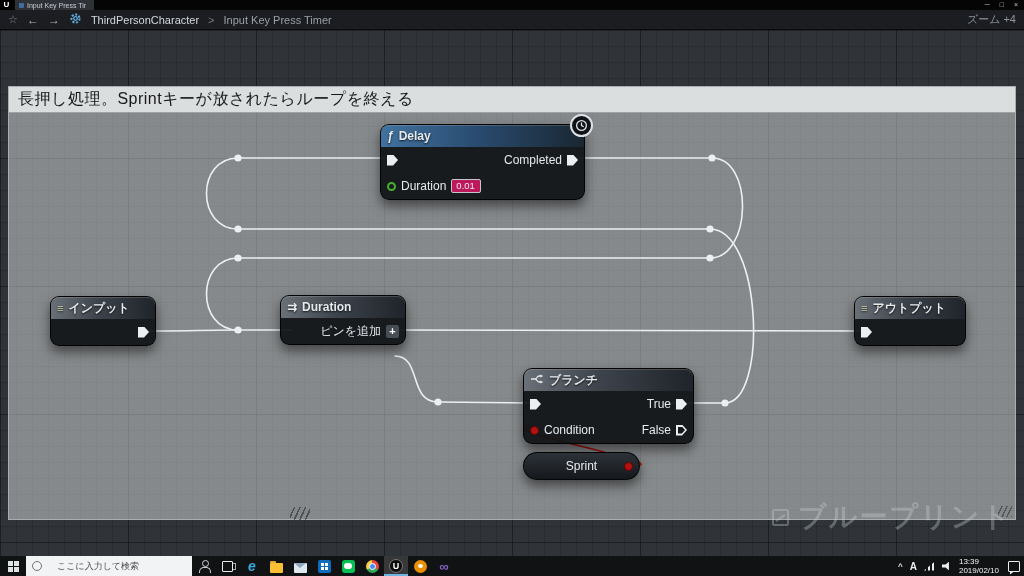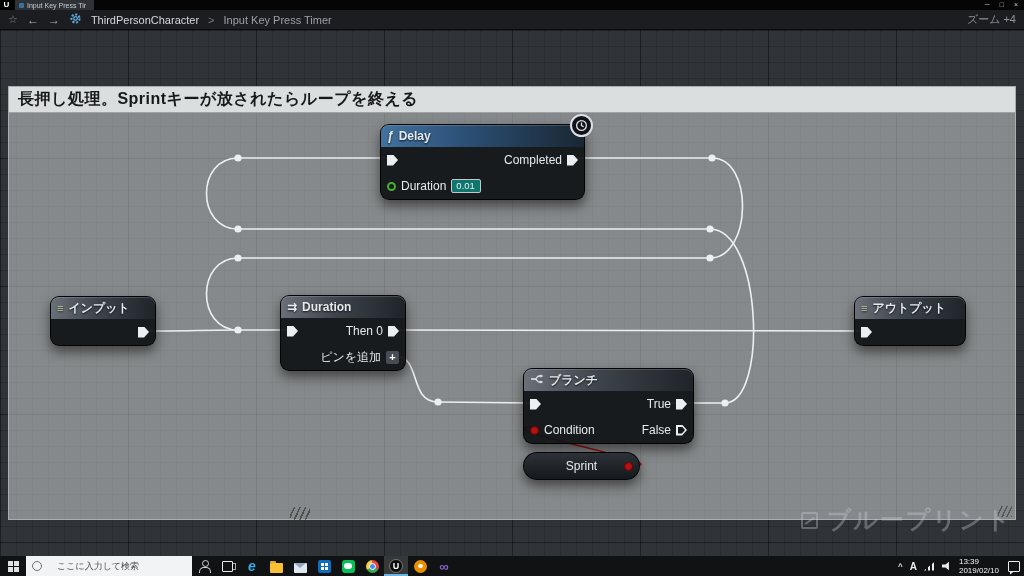--- a/index.html
+++ b/index.html
@@ -33,21 +33,21 @@
     background-image:
       linear-gradient(rgba(0,0,0,.30) 1px,transparent 1px),
       linear-gradient(90deg,rgba(0,0,0,.30) 1px,transparent 1px),
       linear-gradient(rgba(0,0,0,.14) 1px,transparent 1px),
       linear-gradient(90deg,rgba(0,0,0,.14) 1px,transparent 1px);
     background-size:128px 128px,128px 128px,16px 16px,16px 16px}
 
   .comment{position:absolute;left:8px;top:56px;width:1008px;height:434px;
     background:rgba(255,255,255,.42);border:1px solid rgba(180,183,186,.8);z-index:1}
   .comment-header{height:26px;background:rgba(231,233,235,.88);display:flex;align-items:center;padding:0 9px;
-    font-size:16px;font-weight:bold;color:#17181a;border-bottom:1px solid rgba(110,112,114,.55);letter-spacing:.5px}
+    font-size:16px;font-weight:normal;color:#17181a;border-bottom:1px solid rgba(110,112,114,.55);letter-spacing:.5px}
   .grip{position:absolute;right:3px;bottom:2px;width:14px;height:11px;
     background:repeating-linear-gradient(115deg,transparent 0 3px,rgba(45,45,45,.55) 3px 4.5px)}
   .hatch{position:absolute;left:290px;top:477px;width:20px;height:13px;z-index:2;
     background:repeating-linear-gradient(115deg,transparent 0 3.5px,rgba(40,40,40,.6) 3.5px 5px)}
 
   svg.wires{position:absolute;left:0;top:0;z-index:2;pointer-events:none}
   svg.wires path{fill:none;stroke-linecap:round}
   .exec-wire{stroke:#eceff1;stroke-width:1.6}
   .bool-wire{stroke:#a50f0c;stroke-width:1.6}
   .reroute{fill:#eceff1}
@@ -65,40 +65,40 @@
   .tunnel-icon{font-size:11px;color:#ccd2a8}
   .nrow{height:26px;display:flex;align-items:center;padding:0 6px;gap:5px}
   .spacer{flex:1}
   .pin{width:11px;height:11px;clip-path:polygon(0 0,55% 0,100% 50%,55% 100%,0 100%);
     background:#eceff1;position:relative;flex:0 0 auto}
   .pin.hollow::after{content:"";position:absolute;left:2px;top:2px;width:7px;height:7px;
     clip-path:polygon(0 0,55% 0,100% 50%,55% 100%,0 100%);background:#14171a}
   .dotpin{width:9px;height:9px;border-radius:50%;flex:0 0 auto}
   .dotpin.green{border:2px solid #47b02c;background:transparent}
   .dotpin.red{background:#b31310;border:1px solid #5e0503}
-  .valbox{min-width:30px;height:14px;border:1px solid #c3c7cb;background:#0f766e;color:#edf0f2;
+  .valbox{min-width:30px;height:14px;border:1px solid #c3c7cb;background:#be185d;color:#edf0f2;
     font-size:9.5px;line-height:12px;padding:0 4px;border-radius:2px}
   .plabel{font-size:12px;color:#e6eaed}
   .plusbox{width:13px;height:13px;background:#474d55;border-radius:2px;color:#fff;font-size:11px;
     font-weight:bold;display:flex;align-items:center;justify-content:center;line-height:1;flex:0 0 auto}
 
   #node-delay{left:380px;top:94px;width:205px}
   #node-input{left:50px;top:266px;width:106px}
   #node-sequence{left:280px;top:265px;width:126px}
   #node-branch{left:523px;top:338px;width:171px}
   #node-output{left:854px;top:266px;width:112px}
   #node-sprint{left:523px;top:422px;width:117px;height:28px;border-radius:14px;
     display:flex;align-items:center;justify-content:center;background:linear-gradient(#2d3238,#15181c)}
   #node-sprint .dotpin{position:absolute;right:6px;top:9px}
 
   .clock-badge{position:absolute;top:-11px;right:-9px;width:23px;height:23px;border-radius:50%;
     background:#101418;border:2px solid #dde1e4;display:flex;align-items:center;justify-content:center;z-index:4}
 
   .watermark{position:absolute;right:12px;bottom:20px;z-index:2;display:flex;align-items:center;gap:9px;
-    color:rgba(205,210,214,.34);font-size:24px;font-weight:bold;letter-spacing:2px}
+    color:rgba(205,210,214,.34);font-size:28px;font-weight:bold;letter-spacing:2px}
   .wm-icon{width:17px;height:17px;border:2px solid rgba(205,210,214,.34);border-radius:2px;position:relative}
   .wm-icon::after{content:"";position:absolute;left:1px;top:6px;width:11px;height:0;border-top:2px solid rgba(205,210,214,.34);transform:rotate(-35deg)}
 
   
   .taskbar{position:absolute;left:0;right:0;bottom:0;height:20px;background:#101214;display:flex;
     align-items:stretch;z-index:30}
   .tb-start{width:26px;display:flex;align-items:center;justify-content:center}
   .winlogo{display:grid;grid-template-columns:5px 5px;grid-template-rows:5px 5px;gap:1px}
   .winlogo span{background:#dfe3e6}
   .tb-search{width:166px;background:#f2f3f4;display:flex;align-items:center;gap:15px;padding:0 6px;
@@ -234,26 +234,20 @@
         <span class="pin"></span>
       </div>
     </div>
 
     <div class="node" id="node-sequence">
       <div class="nhead gray">
         <span class="seq-icon">⇉</span>
         <span>Duration</span>
       </div>
       <div class="nrow">
-        <span class="pin"></span>
-        <span class="spacer"></span>
-        <span class="plabel">Then 0</span>
-        <span class="pin"></span>
-      </div>
-      <div class="nrow">
         <span class="spacer"></span>
         <span class="plabel">ピンを追加</span>
         <span class="plusbox">+</span>
       </div>
     </div>
 
     <div class="node" id="node-branch">
       <div class="nhead gray">
         <span>
           <svg width="14" height="14" viewBox="0 0 14 14">

